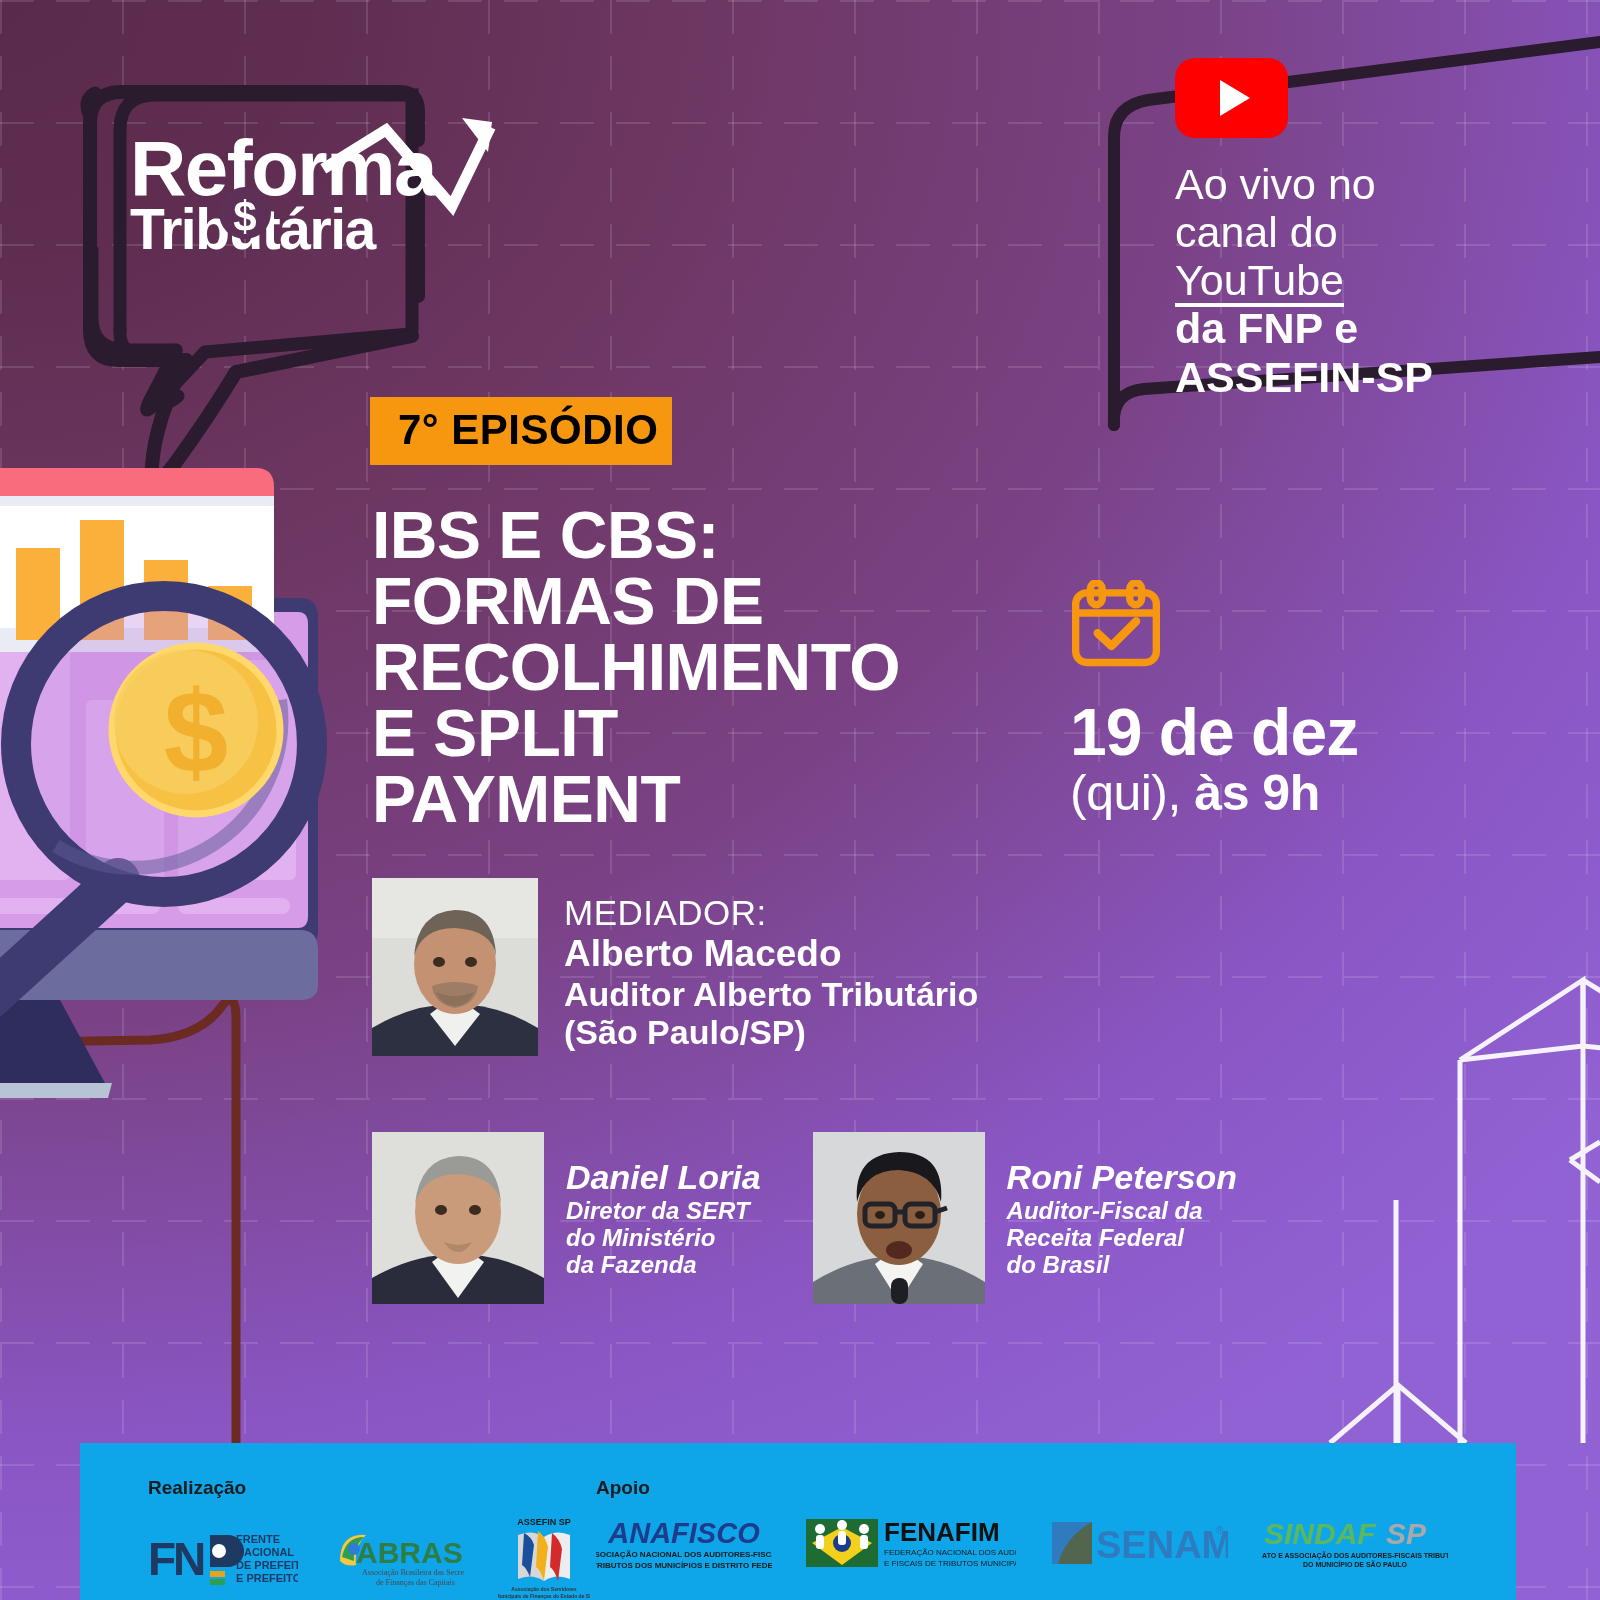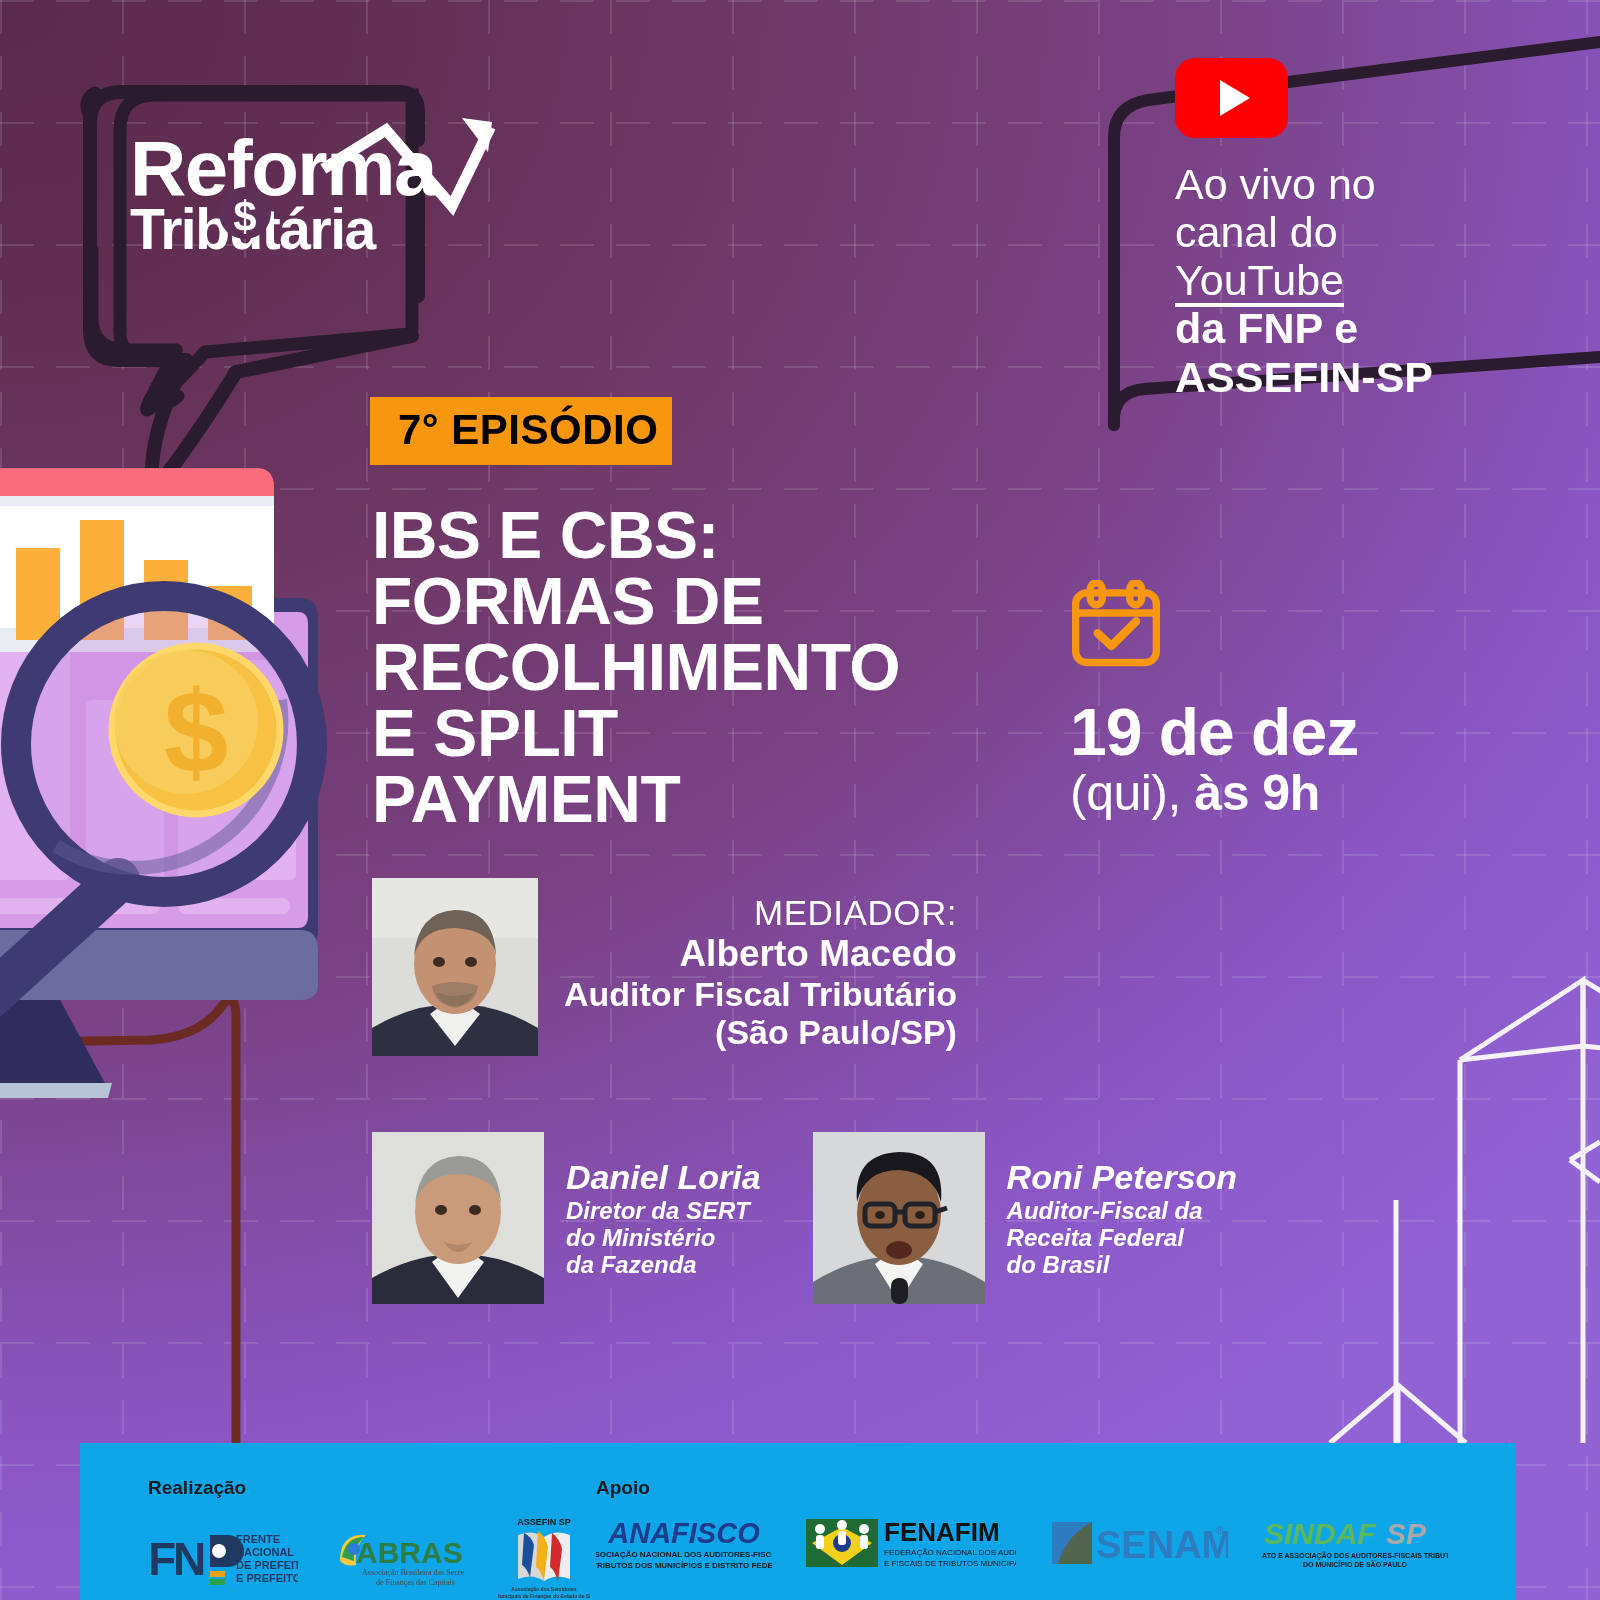--- a/index.html
+++ b/index.html
@@ -105,21 +105,21 @@
     letter-spacing:-1px;
   }
   .date-sub{ color:#fff; font-size:50px; line-height:1.05; letter-spacing:-.5px; }
   .date-sub .w-light{ font-weight:400; }
   .date-sub .w-bold{ font-weight:700; }
 
   
   .mediator{ position:absolute; left:372px; top:878px; display:flex; gap:26px; }
   .photo{ background:#d8d8d8; overflow:hidden; position:relative; }
   .mediator .photo{ width:166px; height:178px; }
-  .mediator-text{ padding-top:16px;text-align:right; }
+  .mediator-text{ padding-top:16px; }
   .role-label{ color:#fff; font-size:35px; font-weight:400; letter-spacing:.5px; line-height:1.1; }
   .person-name{ color:#fff; font-size:37px; font-weight:700; line-height:1.14; }
   .person-role{ color:#fff; font-size:34px; font-weight:700; line-height:1.14; }
 
   .participants-label{
     position:absolute; left:372px; top:1072px;
     color:#fff; font-size:37px; font-weight:400; letter-spacing:.5px;
   }
   .participants{ position:absolute; left:372px; top:1132px; display:flex; gap:52px;font-style:italic; }
   .participant{ display:flex; gap:22px; }
@@ -316,21 +316,21 @@
         <path d="M42 78 Q46 34 83 32 Q122 32 124 78 Q120 52 83 50 Q50 50 42 78 Z" fill="#6E6356"></path>
         <ellipse cx="67" cy="84" rx="6" ry="5" fill="#3B2C22"></ellipse>
         <ellipse cx="99" cy="84" rx="6" ry="5" fill="#3B2C22"></ellipse>
         <path d="M64 114 Q83 122 102 114 Q96 128 83 128 Q70 128 64 114 Z" fill="#8A6B52" opacity=".55"></path>
         <path d="M60 108 Q83 100 106 108 Q104 126 83 130 Q62 126 60 108 Z" fill="#6E6356" opacity=".45"></path>
       </svg>
     </div>
     <div class="mediator-text">
       <div class="role-label">MEDIADOR:</div>
       <div class="person-name">Alberto Macedo</div>
-      <div class="person-role">Auditor Fiscal Tributário</div>
+      <div class="person-role">Auditor Alberto Tributário</div>
       <div class="person-role">(São Paulo/SP)</div>
     </div>
   </div>
 
 
   <div class="participants">
 
     <div class="participant">
       <div class="photo">
         <svg width="172" height="172" viewBox="0 0 172 172">

